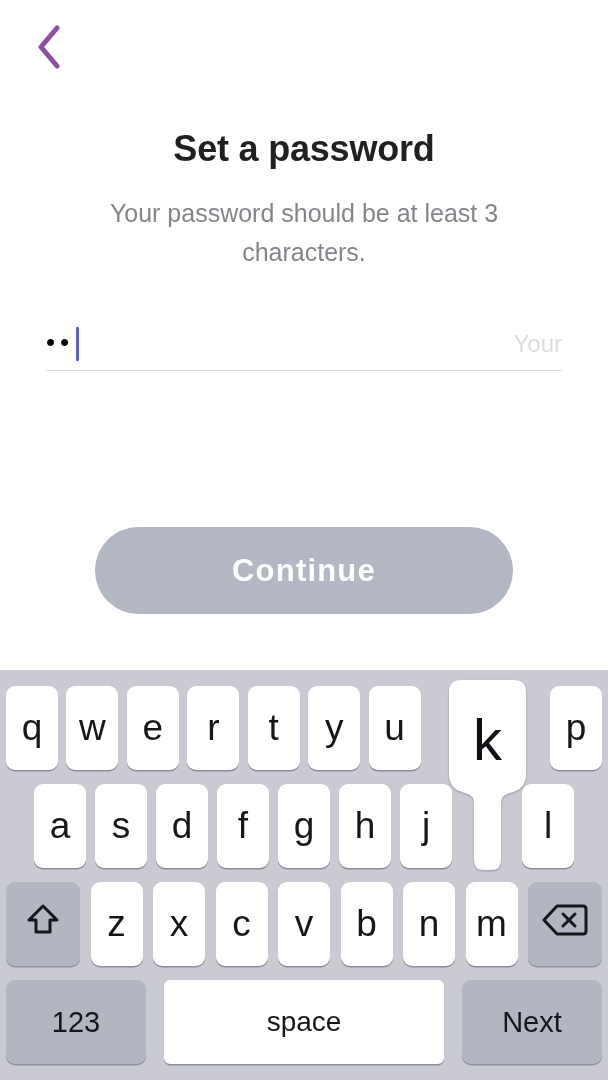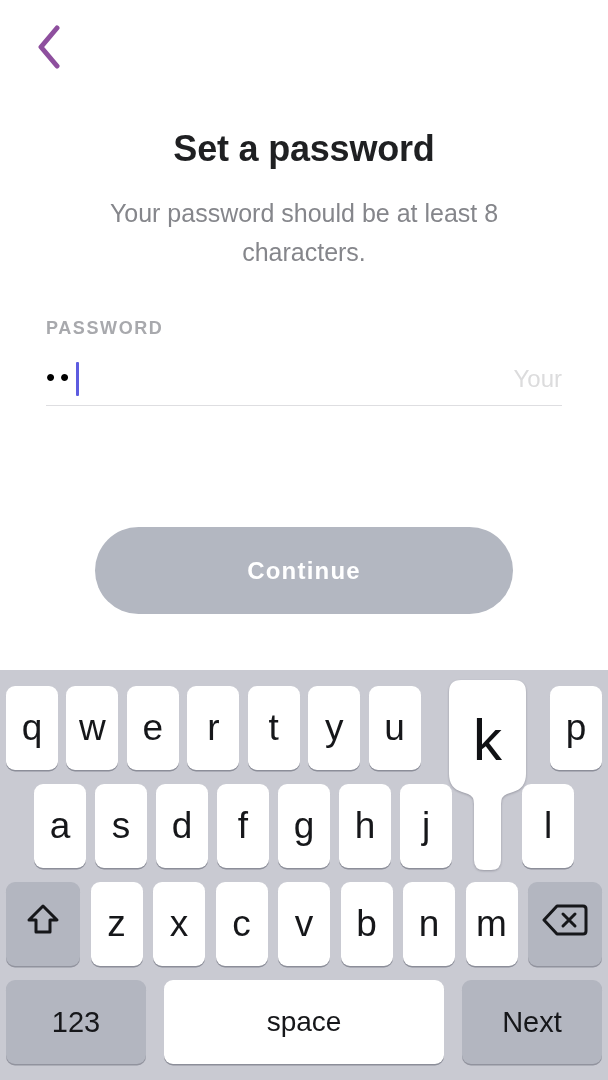--- a/index.html
+++ b/index.html
@@ -110,21 +110,21 @@
     position: absolute;
     left: 95px;
     top: 527px;
     width: 418px;
     height: 87px;
     border: none;
     border-radius: 44px;
     background: #b3b7c1;
     color: #ffffff;
     font-family: "Liberation Sans", sans-serif;
-    font-size: 24px;
+    font-size: 31px;
     font-weight: 600;
     letter-spacing: 1.2px;
     cursor: default;
   }
 
   
   #keyboard {
     position: absolute;
     left: 0;
     top: 670px;
@@ -169,20 +169,21 @@
   #key-shift, #key-backspace {
     width: 74px;
   }
   #key-123 {
     width: 140px;
     font-size: 29px;
   }
   #key-space {
     width: 280px;
     font-size: 28px;
+    border-radius: 6px;
   }
   #key-next {
     width: 140px;
     font-size: 29px;
     color: #16171a;
   }
 
   
   #key-popup {
     position: absolute;
@@ -212,24 +213,23 @@
 
   <div id="nav-back">
     <span>
       <svg width="26" height="44" viewBox="0 0 26 44" fill="none">
         <path d="M21 3 L5 22 L21 41" stroke="#8e4f9e" stroke-width="5" stroke-linecap="round" stroke-linejoin="round"></path>
       </svg>
     </span>
   </div>
 
   <div id="page-title">Set a password</div>
-  <div id="page-subtitle">Your password should be at least 8 characters.</div>
+  <div id="page-subtitle">Your password should be at least 3 characters.</div>
 
   <div id="password-field">
-    <div id="password-label">PASSWORD</div>
     <div id="password-row">
       <span id="password-dots">••</span>
       <span id="password-caret"></span>
       <span id="password-show">Your</span>
     </div>
   </div>
 
   <button id="continue-button">Continue</button>
 
   <div id="keyboard">

